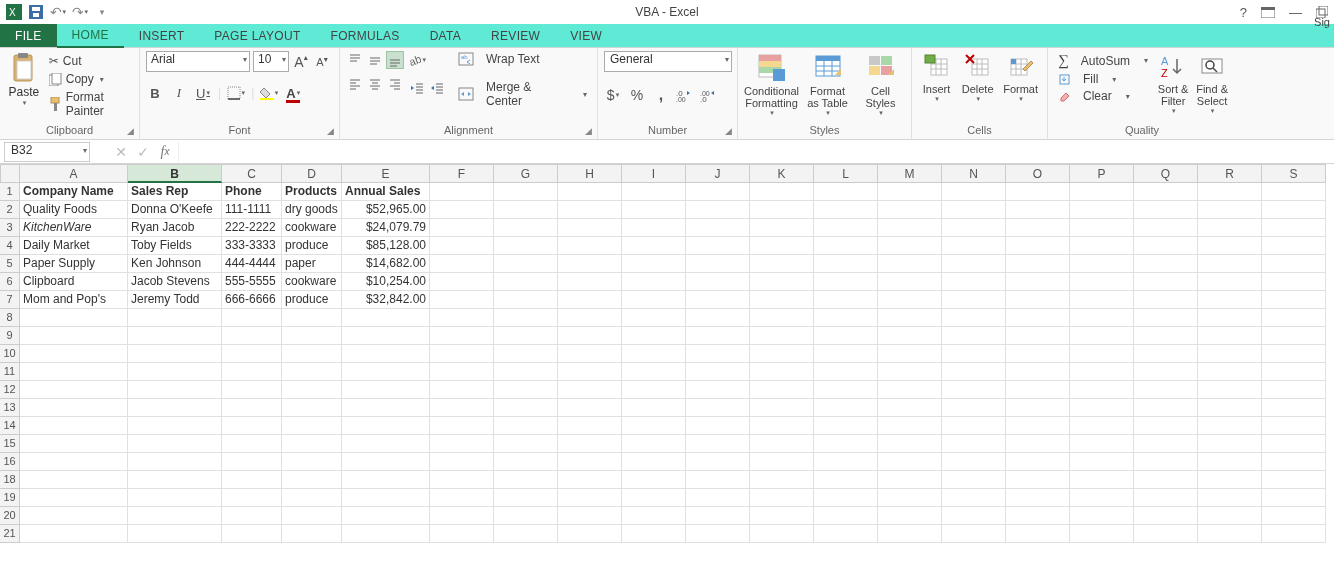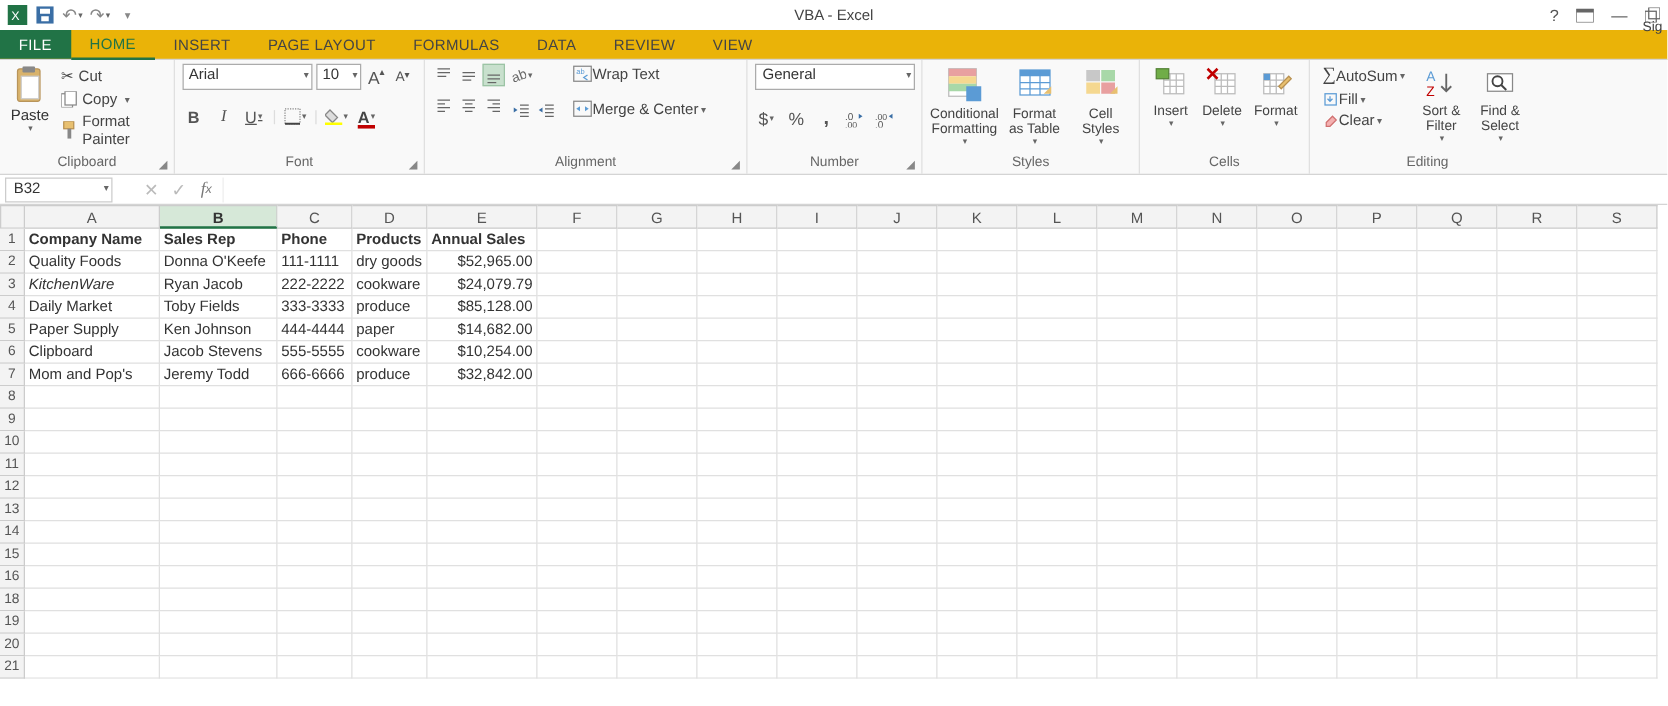--- a/index.html
+++ b/index.html
@@ -7,21 +7,21 @@
 
 
 .titlebar { height: 24px; background: #fff; display: flex; align-items: center; position: relative; }
 .qat { display: flex; align-items: center; gap: 2px; padding-left: 4px; }
 .qat-item { width: 20px; height: 20px; display: flex; align-items: center; justify-content: center; cursor: pointer; }
 .title-text { position: absolute; left: 50%; transform: translateX(-50%); font-size: 12px; color: #444; }
 .win-controls { position: absolute; right: 6px; display: flex; gap: 14px; align-items: center; }
 .win-controls span { cursor: pointer; font-size: 13px; color: #555; }
 
 
-.tabs { height: 24px; display: flex; align-items: stretch; border-bottom: 1px solid #d4d4d4; background: #eab308; }
+.tabs { height: 24px; display: flex; align-items: stretch; border-bottom: 1px solid #d4d4d4; background: #5eead4; }
 .tab { padding: 0 15px; display: flex; align-items: center; font-size: 12px; color: #444; cursor: pointer; letter-spacing: 0.3px; }
 .tab.file { background: #217346; color: #fff; font-weight: normal; }
 .tab.active { color: #217346; border-bottom: 2px solid #217346; margin-bottom: -1px; }
 .sig { position:absolute; right:4px; top:16px; font-size:11px; color:#444;}
 
 
 .ribbon { height: 92px; background: #f9f9f9; border-bottom: 1px solid #d4d4d4; display: flex; }
 .group { border-right: 1px solid #e0e0e0; display: flex; flex-direction: column; padding: 3px 6px 0 6px; position: relative; }
 .group-body { flex: 1; display: flex; align-items: flex-start; gap: 4px; }
 .group-label { text-align: center; font-size: 11px; color: #666; padding: 2px 0 3px; position: relative; }
@@ -43,21 +43,21 @@
 .font-row2 { display: flex; align-items: center; gap: 6px; margin-top: 8px; }
 .split-caret { font-size: 7px; color: #666; margin-left: 1px; }
 
 
 .align-col { display: flex; flex-direction: column; gap: 6px; }
 .align-row { display: flex; gap: 2px; }
 .align-ic { width: 18px; height: 18px; display: flex; align-items: center; justify-content: center; cursor: pointer; }
 .align-ic.sel { background: #c8e0cd; border: 1px solid #9cc4a5; }
 
 
-.rbtn { display: flex; align-items: center; gap: 0; padding: 1px 4px; cursor: pointer; font-size: 12px; color: #444; }
+.rbtn { display: flex; align-items: center; gap: 12px; padding: 1px 4px; cursor: pointer; font-size: 12px; color: #444; }
 .big-btn { width: 56px; text-align: center; cursor: pointer; padding-top: 2px; }
 .big-btn .lbl { font-size: 11px; line-height: 12px; margin-top: 2px; color: #444; }
 
 
 .num-combo { width: 128px; height: 21px; border: 1px solid #ababab; background: #fff; position: relative; padding: 0 14px 0 5px; font-size: 12px; }
 
 
 .edit-col { display: flex; flex-direction: column; gap: 1px; }
 
 
@@ -483,21 +483,21 @@
       <div class="big-btn" style="width:44px;">
         <svg width="28" height="28" style="margin:0 auto;">
             <rect x="4" y="6" width="20" height="14" fill="#fff" stroke="#888"></rect>
             <circle cx="12" cy="12" r="4" fill="none" stroke="#444" stroke-width="1.5"></circle>
             <line x1="15" y1="15" x2="19" y2="19" stroke="#444" stroke-width="1.5"></line>
           </svg>
         <div class="lbl">Find &amp; Select</div>
           <div class="split-caret">▾</div>
       </div>
     </div>
-    <div class="group-label">Editing</div>
+    <div class="group-label">Quality</div>
   </div>
 </div>
 
 <div class="fbar">
   <div class="namebox"><span>B32</span><span class="combo-arrow">▾</span></div>
   <div style="width:20px;"></div>
   <span class="fb-btn">✕</span>
   <span class="fb-btn">✓</span>
   <span class="fb-btn fx">f<sub style="font-size:10px;">x</sub></span>
   <input class="formula-input" value="" style="">

